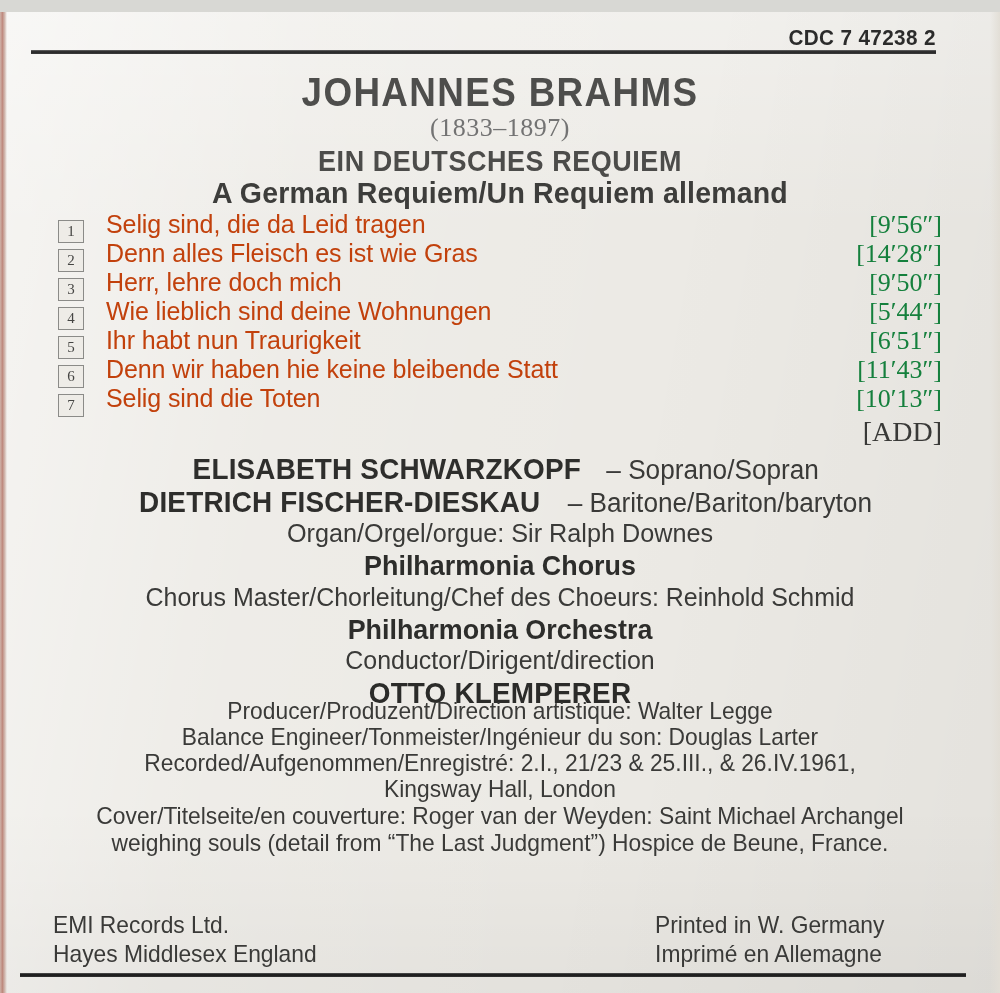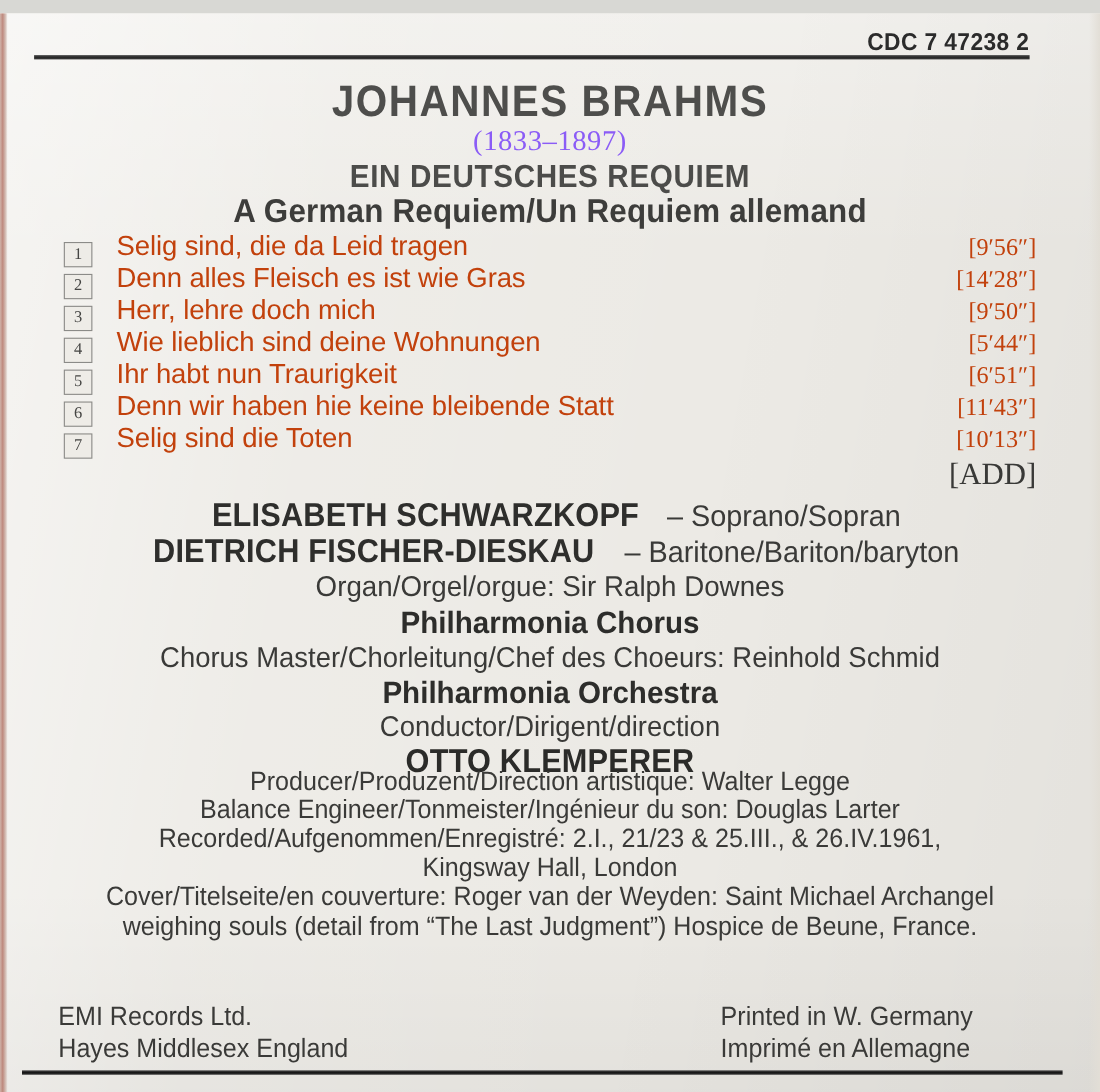--- a/index.html
+++ b/index.html
@@ -76,21 +76,21 @@
     letter-spacing: 1.5px;
     color: #4e4e4c;
     transform: scaleX(0.92);
   }
   #composer-dates {
     position: absolute;
     left: 0; right: 0; top: 101px;
     font-family: "Liberation Serif", "DejaVu Serif", serif;
     font-size: 26px;
     letter-spacing: 0.5px;
-    color: #8b5cf6;
+    color: #737373;
   }
   #work-title-de {
     position: absolute;
     left: 0; right: 0; top: 133px;
     font-family: "Liberation Sans", "DejaVu Sans", sans-serif;
     font-weight: bold;
     font-size: 29px;
     letter-spacing: 0.6px;
     color: #4c4c4a;
     transform: scaleX(0.93);
@@ -136,22 +136,22 @@
     flex: 1 1 auto;
     font-family: "Liberation Sans", "DejaVu Sans", sans-serif;
     font-size: 25px;
     letter-spacing: -0.1px;
     color: #c2410c;
     white-space: nowrap;
   }
   .track-duration {
     flex: 0 0 auto;
     font-family: "Liberation Serif", "DejaVu Serif", serif;
-    font-size: 22px;
-    color: #c2410c;
+    font-size: 26px;
+    color: #15803d;
     text-align: center;
     white-space: nowrap;
   }
   #recording-code {
     position: absolute;
     left: 58px; top: 404px;
     width: 884px;
     text-align: right;
     font-family: "Liberation Serif", "DejaVu Serif", serif;
     font-size: 28px;

